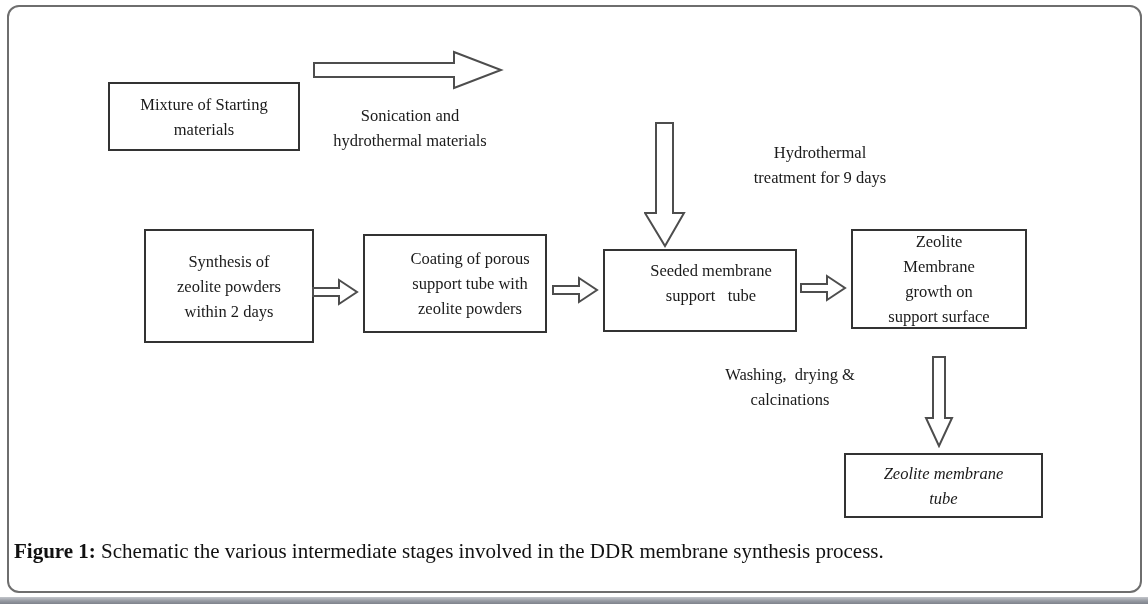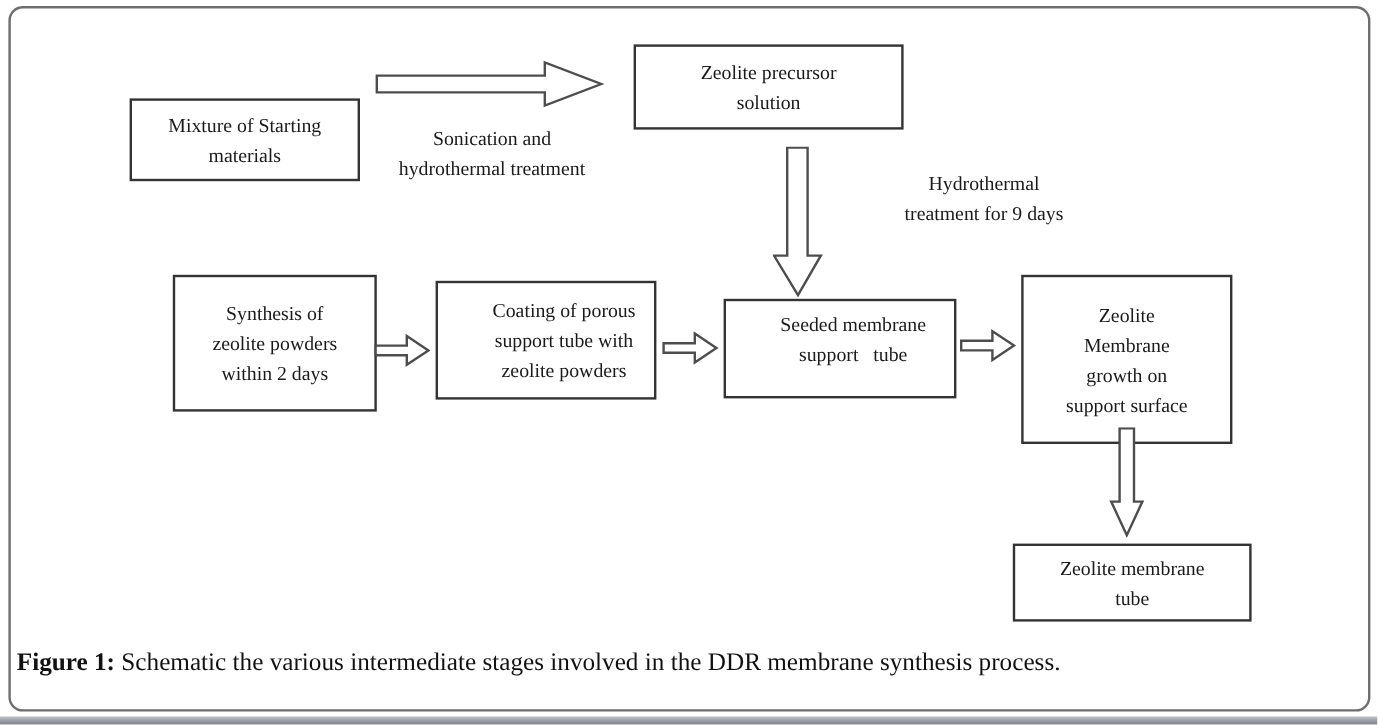--- a/index.html
+++ b/index.html
@@ -71,40 +71,38 @@
 </head>
 <body>
 
 <div class="canvas">
 
   <div class="panel"></div>
 
   <div class="pbox" style="left:108px; top:45px; width:192px; height:69px;margin-top:37px;">Mixture of Starting
 materials</div>
 
-  <div class="pbox" style="left:528px; top:37px; width:225px; height:71px;">Zeolite precursor
-solution</div>
 
   <div class="pbox" style="left:144px; top:229px; width:170px; height:114px;">Synthesis of
 zeolite powders
 within 2 days</div>
 
   <div class="pbox" style="left:363px; top:234px; width:184px; height:99px;padding-left:30px;">Coating of porous
 support tube with
 zeolite powders</div>
 
   <div class="pbox top-align" style="left:603px; top:249px; width:194px; height:83px;">Seeded membrane
 support   tube</div>
 
-  <div class="pbox" style="left:851px; top:229px; width:176px; height:141px;">Zeolite
+  <div class="pbox" style="left:851px; top:229px; width:176px; height:100px;">Zeolite
 Membrane
 growth on
 support surface</div>
 
-  <div class="pbox" style="left:844px; top:453px; width:199px; height:65px;">Zeolite membrane
+  <div class="pbox" style="left:844px; top:453px; width:199px; height:65px;font-style:italic;">Zeolite membrane
 tube</div>
 
   <svg class="arrow" style="left:312px; top:50px;" width="192" height="40" viewBox="0 0 192 40">
     <polygon points="2,13 142,13 142,2 189,20 142,38 142,27 2,27"></polygon>
   </svg>
 
   <svg class="arrow" style="left:644px; top:122px;" width="42" height="126" viewBox="0 0 42 126">
     <polygon points="12,1 29,1 29,91 40,91 21,124 1,91 12,91"></polygon>
   </svg>
 
@@ -118,25 +116,27 @@
 
   <svg class="arrow" style="left:799px; top:274px;" width="48" height="28" viewBox="0 0 48 28">
     <polygon points="2,10 28,10 28,2 46,14 28,26 28,18 2,18"></polygon>
   </svg>
 
   <svg class="arrow" style="left:924px; top:356px;" width="30" height="92" viewBox="0 0 30 92">
     <polygon points="9,1 21,1 21,62 28,62 15,90 2,62 9,62"></polygon>
   </svg>
 
   <div class="flabel" style="left:280px; top:103px; width:260px;">Sonication and
-hydrothermal treatment</div>
+hydrothermal materials</div>
 
   <div class="flabel" style="left:710px; top:140px; width:220px;">Hydrothermal
 treatment for 9 days</div>
 
+  <div class="flabel" style="left:680px; top:362px; width:220px;">Washing,  drying &amp;
+calcinations</div>
 
   <div class="caption">
     <span class="cap-label">Figure 1:</span><span> Schematic the various intermediate stages involved in the DDR membrane synthesis process.</span>
   </div>
 
   <div class="bottom-strip"></div>
 
 </div>
 
 </body></html>

